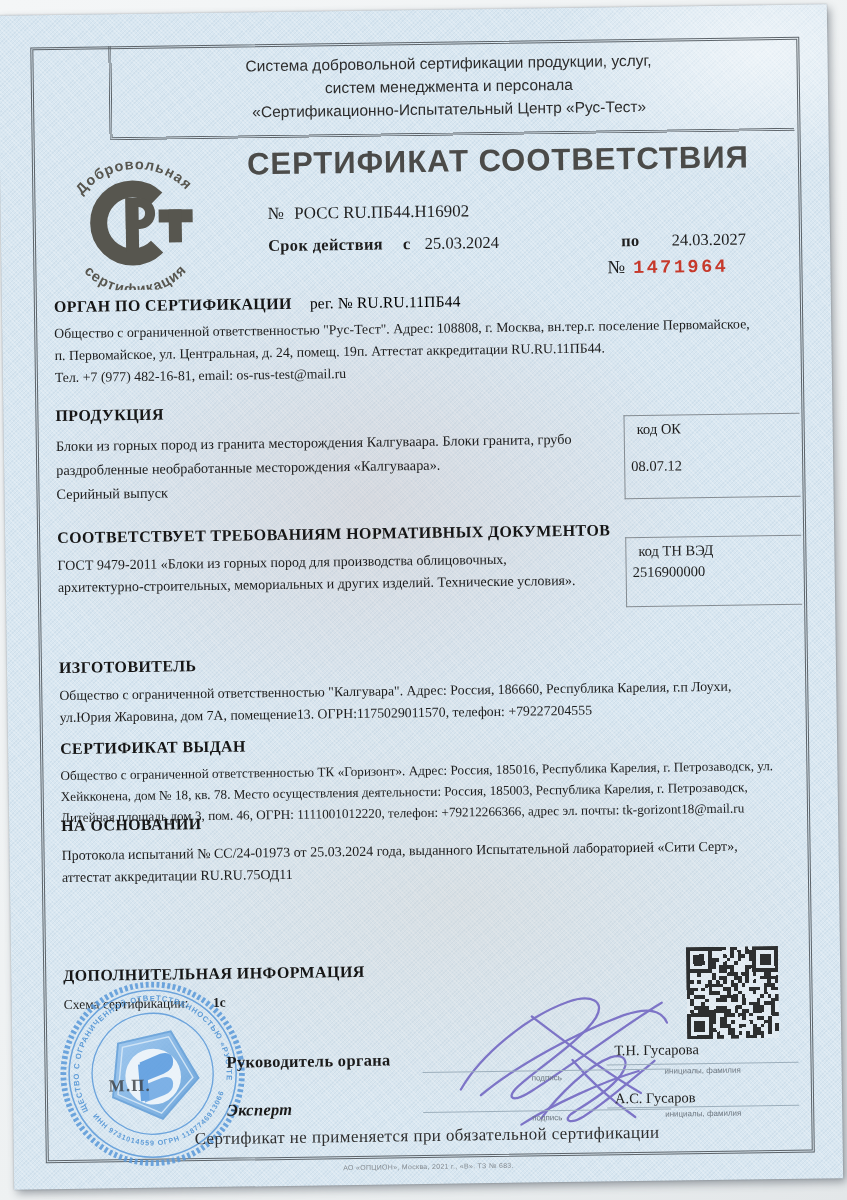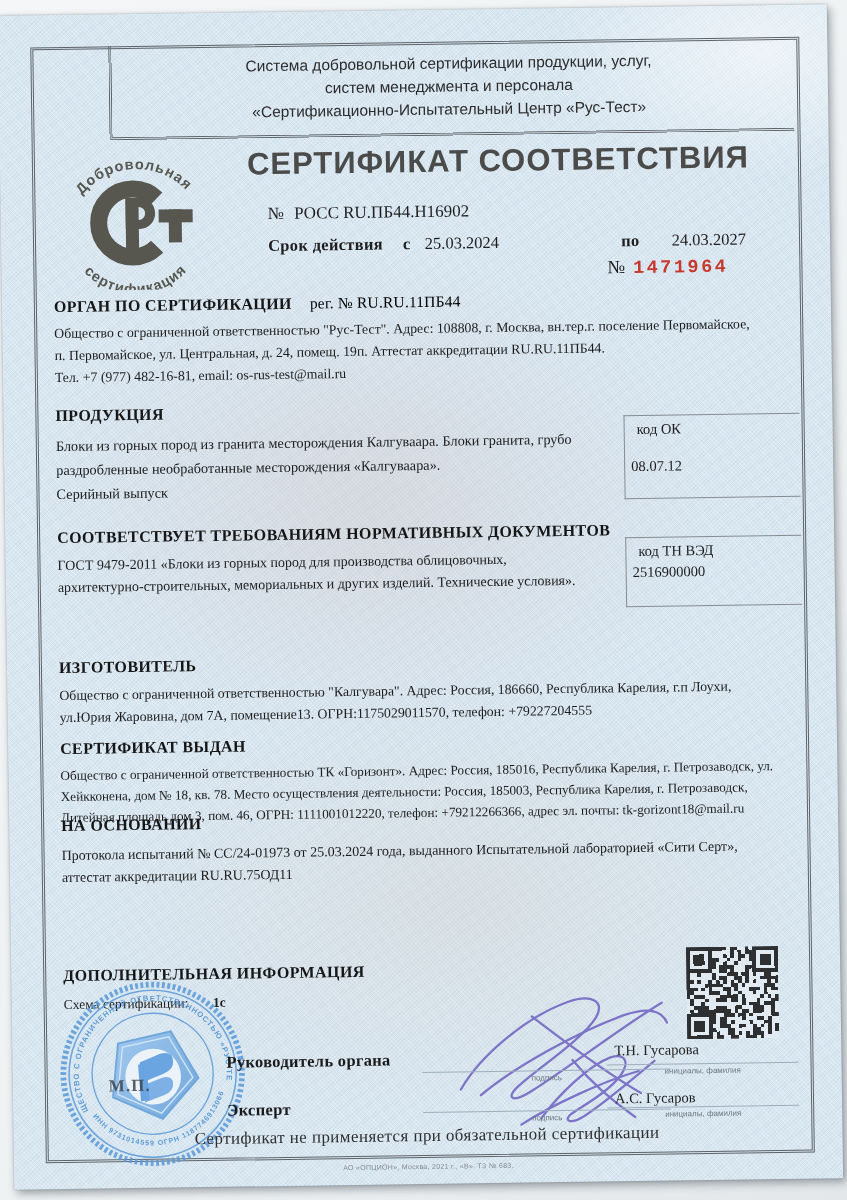--- a/index.html
+++ b/index.html
@@ -518,21 +518,21 @@
       </g>
     </svg>
 
     <div class="abs role" style="left:214px;top:1040px;">Руководитель органа</div>
     <div class="abs sigline" style="left:410px;top:1062px;width:248px;"></div>
     <div class="abs caption" style="left:410px;top:1065px;width:248px;">подпись</div>
     <div class="abs pname" style="left:602px;top:1035px;">Т.Н. Гусарова</div>
     <div class="abs sigline" style="left:594px;top:1057px;width:192px;"></div>
     <div class="abs caption" style="left:594px;top:1060px;width:192px;">инициалы, фамилия</div>
 
-    <div class="abs role" style="left:214px;top:1088px;">Эксперт</div>
+    <div class="abs role" style="left:214px;top:1088px;font-style:italic;">Эксперт</div>
     <div class="abs sigline" style="left:410px;top:1102px;width:248px;"></div>
     <div class="abs caption" style="left:410px;top:1105px;width:248px;">подпись</div>
     <div class="abs pname" style="left:602px;top:1083px;">А.С. Гусаров</div>
     <div class="abs sigline" style="left:594px;top:1100px;width:192px;"></div>
     <div class="abs caption" style="left:594px;top:1103px;width:192px;">инициалы, фамилия</div>
 
     <div class="abs note">Сертификат не применяется при обязательной сертификации</div>
     <div class="abs printer">АО «ОПЦИОН», Москва, 2021 г., «В». ТЗ № 683.</div>
 
   </div>

